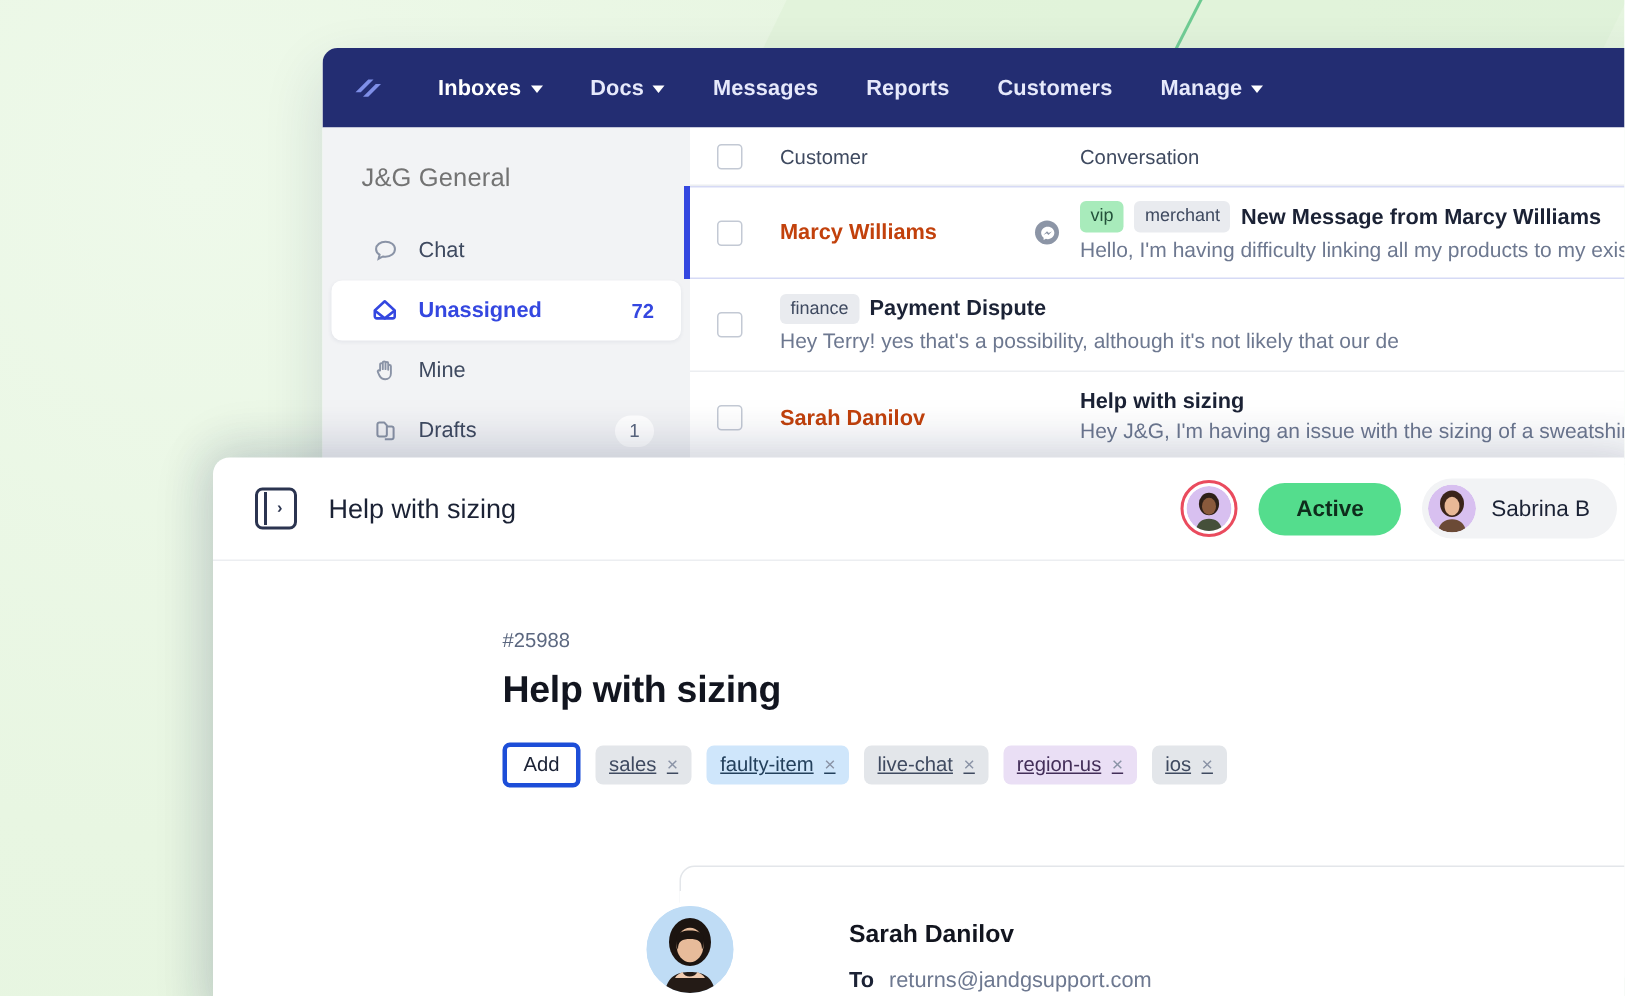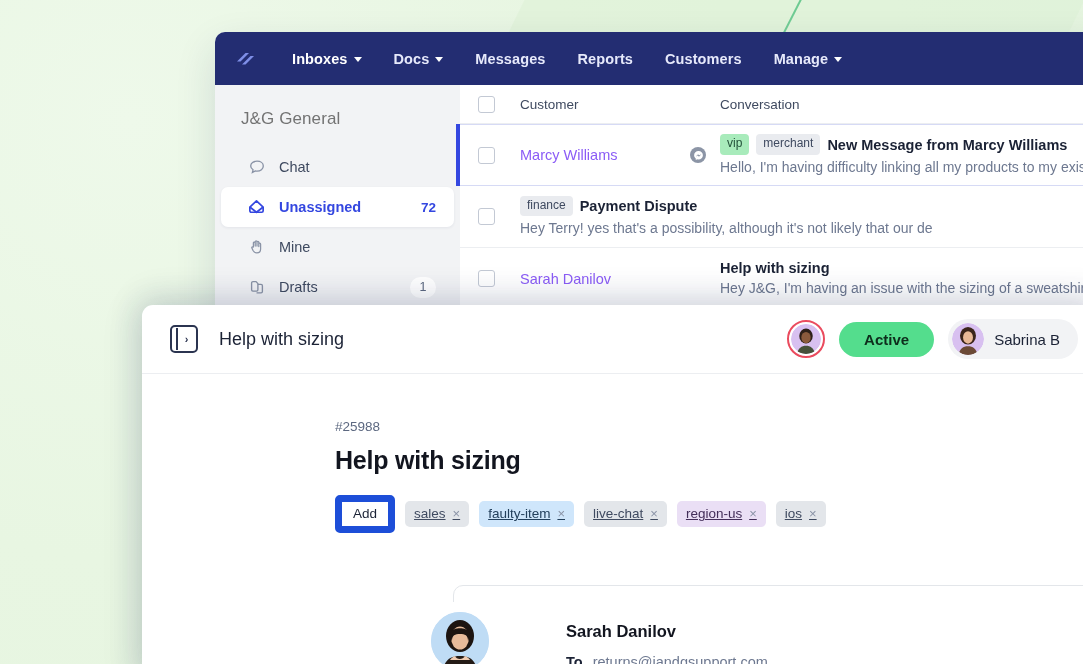--- a/index.html
+++ b/index.html
@@ -186,22 +186,22 @@
     content: "";
     position: absolute;
     left: -4px; top: -1px; bottom: -1px;
     width: 4px;
     background: #3447e0;
   }
   .cust-cell {
     width: 200px; flex: 0 0 200px;
     display: flex; align-items: center;
     font-size: 14.5px;
-    font-weight: normal;
-    color: #8b5cf6;
+    font-weight: bold;
+    color: #c2410c;
     position: relative;
     padding-right: 14px;
     box-sizing: border-box;
   }
   .cust-name { flex: 1 1 auto; }
   .chan-icon {
     width: 16px; height: 16px;
     border-radius: 50%;
     background: #8c95a6;
     display: flex; align-items: center; justify-content: center;
@@ -317,21 +317,21 @@
   .ticket-id { font-size: 13.5px; color: #5c6880; margin-bottom: 12px; }
   .ticket-h1 {
     font-size: 25px;
     font-weight: bold;
     color: #12151f;
     letter-spacing: -.2px;
     margin-bottom: 20px;
   }
   .tagrow { display: flex; align-items: center; gap: 10px; }
   .add-btn {
-    border: 7px solid #1d4ed8;
+    border: 3px solid #1d4ed8;
     border-radius: 5px;
     background: #fff;
     font-size: 13.5px;
     color: #1b2235;
     padding: 4px 11px 5px;
     cursor: pointer;
   }
   .ttag {
     border-radius: 5px;
     font-size: 13.5px;

